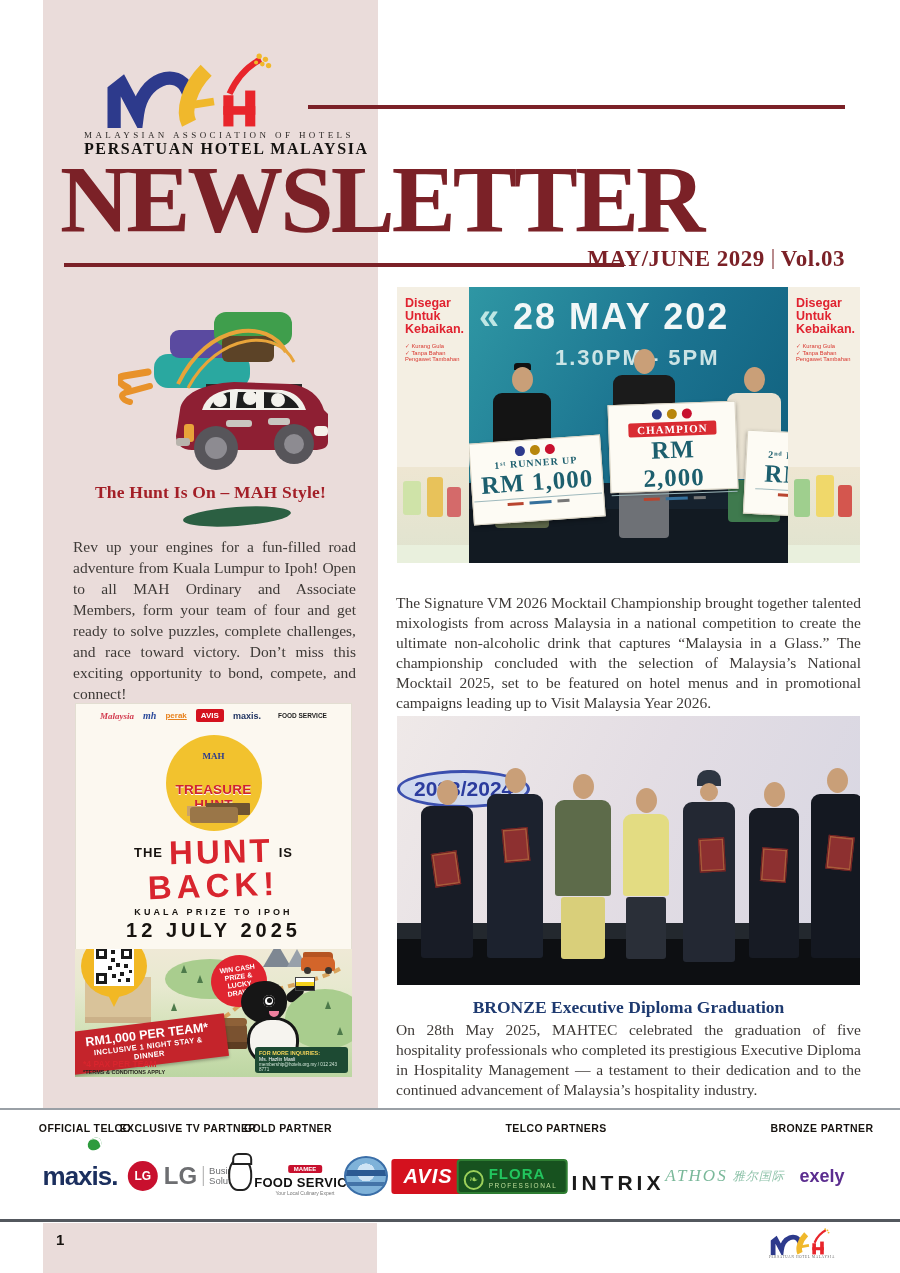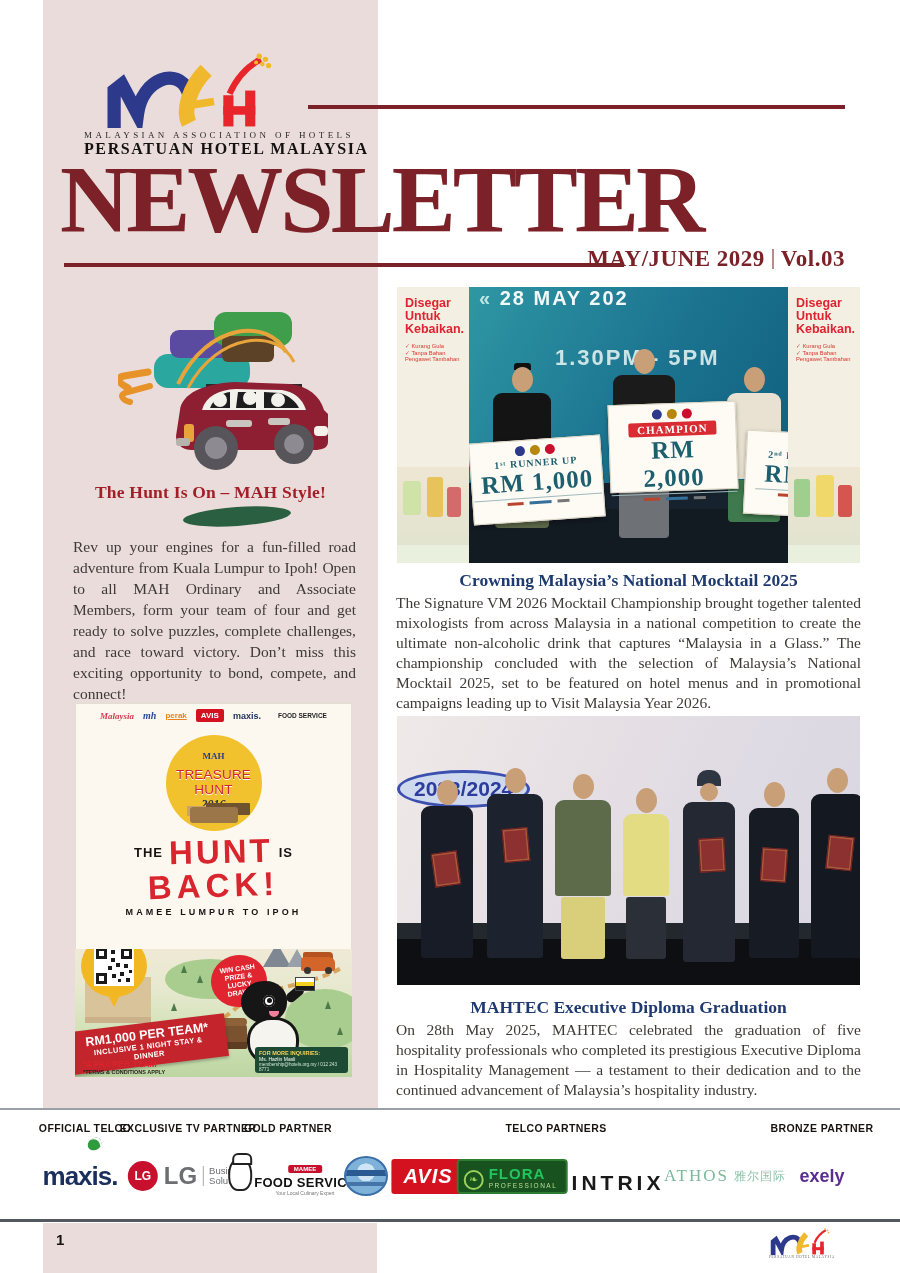--- a/index.html
+++ b/index.html
@@ -29,21 +29,21 @@
   .sponsor-row { position:absolute; left:0; top:6px; width:100%; display:flex; justify-content:center; gap:9px; align-items:center; }
   .sp { font-family:"Liberation Sans",sans-serif; font-size:8px; font-weight:bold; }
   .sp-malaysia { color:#d23a4e; font-style:italic; font-family:"Liberation Serif",serif; font-size:9px; }
   .sp-mh { color:#2b4a9b; font-style:italic; font-family:"Liberation Serif",serif; font-size:10px; }
   .sp-perak { color:#e8821d;text-decoration:underline; }
   .sp-avis { background:#d4111e; color:#fff; padding:2px 5px; border-radius:2px; font-size:8px; }
   .sp-maxis { color:#1b2f5e; font-size:9px; }
   .sp-food { color:#1d1d1d; font-size:6.5px; border-left:8px solid transparent; position:relative; }
   .badge-circle { position:absolute; left:50%; top:32px; transform:translateX(-50%); width:96px; height:96px; border-radius:50%; background:#f2c22e; text-align:center; overflow:hidden; }
   .badge-mah { margin-top:16px; font-size:9px; font-weight:bold; color:#2b3a8f; }
-  .badge-title { font-family:"Liberation Sans",sans-serif; font-size:13.5px; font-weight:normal; color:#cf2330; letter-spacing:.2px; margin-top:6px; text-shadow:0 1px 0 #fff; }
+  .badge-title { font-family:"Liberation Sans",sans-serif; font-size:13.5px; font-weight:bold; color:#cf2330; letter-spacing:.2px; margin-top:21px; text-shadow:0 1px 0 #fff; }
   .badge-year { font-family:"Liberation Serif",serif; font-style:italic; font-size:12px; font-weight:bold; color:#263044; }
   .badge-bags { position:absolute; bottom:8px; left:24px; width:48px; height:16px; background:#9a7648; border-radius:3px; box-shadow:14px -6px 0 -2px #6f5331, -6px -4px 0 -3px #caa36a; }
   .headline { position:absolute; left:0; top:130px; width:100%; text-align:center; font-family:"Liberation Sans",sans-serif; }
   .hl-row { display:flex; justify-content:center; align-items:center; gap:6px; }
   .hl-small { font-size:13px; font-weight:bold; color:#17130f; letter-spacing:1px; }
   .hl-big { font-size:33px; font-weight:bold; color:#d8252e; letter-spacing:3px; transform:rotate(-1.5deg); }
   .hl-big2 { font-size:33px; font-weight:bold; color:#d8252e; letter-spacing:5px; transform:rotate(-2deg); margin-top:-4px; }
   .poster-route { position:absolute; left:0; top:204px; width:100%; text-align:center; font-family:"Liberation Sans",sans-serif; font-size:9px; font-weight:bold; letter-spacing:3.1px; color:#17130f; }
   .poster-date { position:absolute; left:0; top:216px; width:100%; text-align:center; font-family:"Liberation Sans",sans-serif; font-size:20px; font-weight:bold; letter-spacing:4px; color:#17130f; }
   .map-zone { position:absolute; left:0; top:246px; width:100%; height:128px; background:linear-gradient(180deg,#efe9d6 0%,#e7e9cf 30%,#cfe0b4 70%,#bcd6a2 100%); overflow:hidden; }
@@ -82,21 +82,21 @@
 
   
   .photo { position:absolute; overflow:hidden; }
   .photo1 { left:397px; top:287px; width:463px; height:276px; background:#16222e; }
   .photo2 { left:397px; top:716px; width:463px; height:269px; background:#ded8d8; }
   .art-heading { position:absolute; width:463px; left:397px; text-align:center; font-size:17.5px; font-weight:bold; color:#1e3a70; }
   .art-body { position:absolute; left:396px; width:465px; font-size:15.5px; line-height:1.285; color:#3e3a37; text-align:justify; }
 
   
   .screen { position:absolute; left:70px; top:0; width:324px; height:196px; background:linear-gradient(120deg,#2f97a4 0%,#1b7390 55%,#10607e 100%); }
-  .screen-date { position:absolute; left:12px; top:0; width:330px; font-family:"Liberation Sans",sans-serif; font-size:20px; font-weight:bold; color:#f2f7f7; letter-spacing:2px; white-space:nowrap; }
+  .screen-date { position:absolute; left:12px; top:9px; width:330px; font-family:"Liberation Sans",sans-serif; font-size:36px; font-weight:bold; color:#f2f7f7; letter-spacing:2px; white-space:nowrap; }
   .chevrons { color:#bfe6e4; }
   .screen-time { position:absolute; left:88px; top:58px; font-family:"Liberation Sans",sans-serif; font-size:22px; font-weight:bold; color:#dff0ef; letter-spacing:2px; opacity:.9; }
   .side-banner { position:absolute; top:0; width:72px; height:276px; background:#f4efe3; }
   .sb-left { left:0; } .sb-right { right:0; }
   .sb-title { font-family:"Liberation Sans",sans-serif; font-size:12.5px; font-weight:bold; color:#e02330; line-height:1.05; padding:10px 6px 6px 8px; }
   .sb-item { font-family:"Liberation Sans",sans-serif; font-size:5.8px; color:#d8372f; padding:1px 4px 0 8px; }
   .sb-item::before { content:"✓ "; color:#d8372f; }
   .sb-products { position:absolute; bottom:0; left:0; width:100%; height:96px; background:linear-gradient(180deg,#eee6d2,#dfe3cf); box-shadow:0 -30px 0 -12px #e9f0dd inset; }
   .sb-products i { position:absolute; display:block; }
   .stage { position:absolute; left:0; bottom:0; width:100%; height:54px; background:#121a22; }
@@ -238,21 +238,22 @@
       <div class="badge-bags"></div>
     </div>
     <div class="headline">
       <div class="hl-row">
         <span class="hl-small">THE</span>
         <span class="hl-big">HUNT</span>
         <span class="hl-small">IS</span>
       </div>
       <div class="hl-big2">BACK!</div>
     </div>
-    <div class="poster-route">MAMEE LUMPUR TO IPOH</div>
+    <div class="poster-route">KUALA PRIZE TO IPOH</div>
+    <div class="poster-date">12 JULY 2025</div>
     <div class="map-zone">
       <span class="map-patch" style="left:90px; top:10px; width:90px; height:40px;"></span>
       <span class="map-patch" style="left:210px; top:40px; width:80px; height:60px;"></span>
       <svg class="map-road" viewBox="0 0 277 128">
         <path d="M20,90 C80,70 120,95 160,60 C190,35 230,40 268,18" stroke="#d8a35c" stroke-width="4" stroke-dasharray="7 5" fill="none"></path>
       </svg>
       <span class="tree" style="left:106px; top:16px;"></span>
       <span class="tree" style="left:122px; top:26px;"></span>
       <span class="tree" style="left:250px; top:52px;"></span>
       <span class="tree" style="left:262px; top:78px;"></span>
@@ -389,21 +390,20 @@
       <div class="sb-item">Kurang Gula</div>
       <div class="sb-item">Tanpa Bahan Pengawet Tambahan</div>
       <div class="sb-products">
         <i style="left:6px; top:12px; width:16px; height:38px; background:#9fcf8e; border-radius:3px;"></i>
         <i style="left:28px; top:8px; width:18px; height:42px; background:#f0d86a; border-radius:3px;"></i>
         <i style="left:50px; top:18px; width:14px; height:32px; background:#d4564e; border-radius:3px;"></i>
       </div>
     </div>
   </div>
 
-  <div class="art-heading" style="top:570px;">Crowning Malaysia’s National Mocktail 2025</div>
   <div class="art-body" style="top:593px;">The Signature VM 2026 Mocktail Championship brought together talented mixologists from across Malaysia in a national competition to create the ultimate non-alcoholic drink that captures “Malaysia in a Glass.” The championship concluded with the selection of Malaysia’s National Mocktail 2025, set to be featured on hotel menus and in promotional campaigns leading up to Visit Malaysia Year 2026.</div>
 
   <div class="photo photo2">
     <div class="grad-screen">
       <div class="grad-year">2023/2024</div>
     </div>
     <div class="grad-stage"></div>
 
     <div class="person" style="left:24px; top:64px;">
         <div class="p-head"></div>
@@ -437,21 +437,21 @@
         <div class="p-body" style="width:52px; height:164px; background:#141821;"></div>
       </div>
 
     <span class="folder" style="left:36px; top:136px; transform:rotate(-8deg);"></span>
     <span class="folder" style="left:106px; top:112px; transform:rotate(-5deg);"></span>
     <span class="folder" style="left:302px; top:122px; transform:rotate(-3deg);"></span>
     <span class="folder" style="left:364px; top:132px; transform:rotate(4deg);"></span>
     <span class="folder" style="left:430px; top:120px; transform:rotate(6deg);"></span>
   </div>
 
-  <div class="art-heading" style="top:997px;">MAHTEC Executive Diploma Graduation</div>
+  <div class="art-heading" style="top:997px;">BRONZE Executive Diploma Graduation</div>
   <div class="art-body" style="top:1020px;">On 28th May 2025, MAHTEC celebrated the graduation of five hospitality professionals who completed its prestigious Executive Diploma in Hospitality Management — a testament to their dedication and to the continued advancement of Malaysia’s hospitality industry.</div>
 
   <div class="partner-strip">
     <span class="p-label" style="left:85px;">OFFICIAL TELCO</span>
     <span class="p-label" style="left:188px;">EXCLUSIVE TV PARTNER</span>
     <span class="p-label" style="left:288px;">GOLD PARTNER</span>
     <span class="p-label" style="left:556px;">TELCO PARTNERS</span>
     <span class="p-label" style="left:822px;">BRONZE PARTNER</span>
 
     <div class="p-logo" style="left:80px;">
@@ -480,21 +480,21 @@
     <div class="p-logo" style="left:512px;">
       <div class="flora-logo">
         <span class="flora-leaf">❧</span>
         <div class="flora-main">FLORA</div>
         <div class="flora-sub">PROFESSIONAL</div>
       </div>
     </div>
     <div class="p-logo" style="left:618px;">
         <span class="intrix-logo">INTRIX</span>
       </div>
-    <div class="p-logo" style="left:725px;">
+    <div class="p-logo" style="left:725px;font-style:italic;">
       <span class="athos-logo">
           <span>ATHOS</span>
           <span class="athos-cn">雅尔国际</span>
         </span>
     </div>
     <div class="p-logo" style="left:822px;">
         <span class="exely-logo">exely</span>
       </div>
   </div>
 

